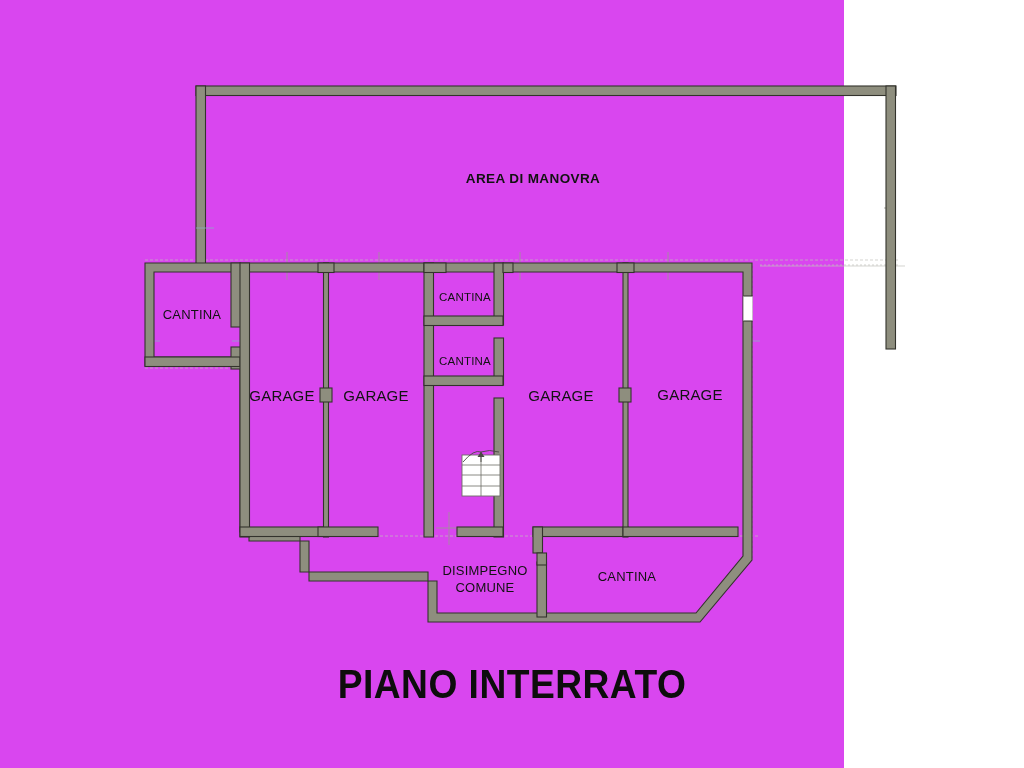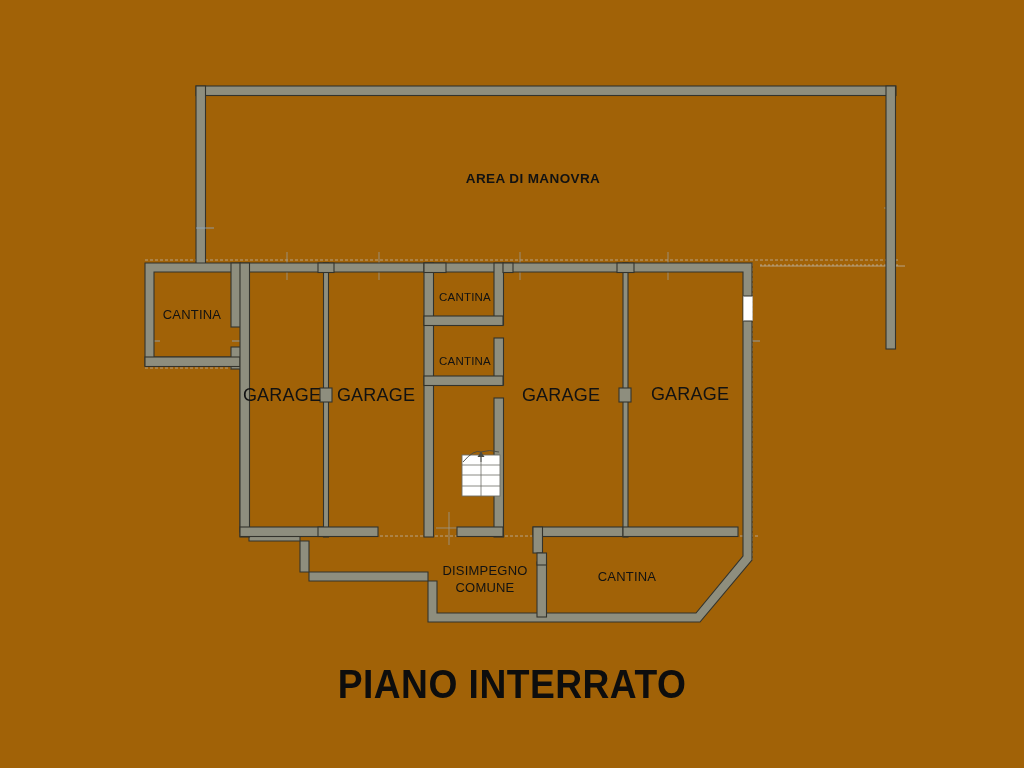--- a/index.html
+++ b/index.html
@@ -8,23 +8,23 @@
     background: #ffffff;
   }
   body {
     width: 1024px;
     height: 768px;
     font-family: "Liberation Sans", sans-serif;
     overflow: hidden;
   }
   #plan-root {
     position: relative;
-    width: 1024px;
+    width: 844px;
     height: 768px;
-    background: #a16207;
+    background: #d946ef;
   }
   #floorplan-svg {
     position: absolute;
     left: 0;
     top: 0;
     width: 1024px;
     height: 768px;
     display: block;
   }
   .plan-title {
@@ -45,21 +45,21 @@
     font-family: "Liberation Sans", sans-serif;
     font-weight: normal;
     color: #121212;
     text-align: center;
     white-space: pre-line;
     transform: translate(-50%, -50%);
     line-height: 1.28;
     letter-spacing: 0.2px;
   }
   .lbl-area      { font-size: 13.5px; font-weight: 600; letter-spacing: 0.4px; }
-  .lbl-garage    { font-size: 18px; text-align: right; }
+  .lbl-garage    { font-size: 15px; text-align: right; }
   .lbl-cantina   { font-size: 13px; }
   .lbl-cantina-s { font-size: 11.5px; }
   .lbl-disimp    { font-size: 13px; }
 </style>
 </head>
 <body>
 
 <div id="plan-root">
 
   <svg id="floorplan-svg" viewBox="0 0 1024 768">

